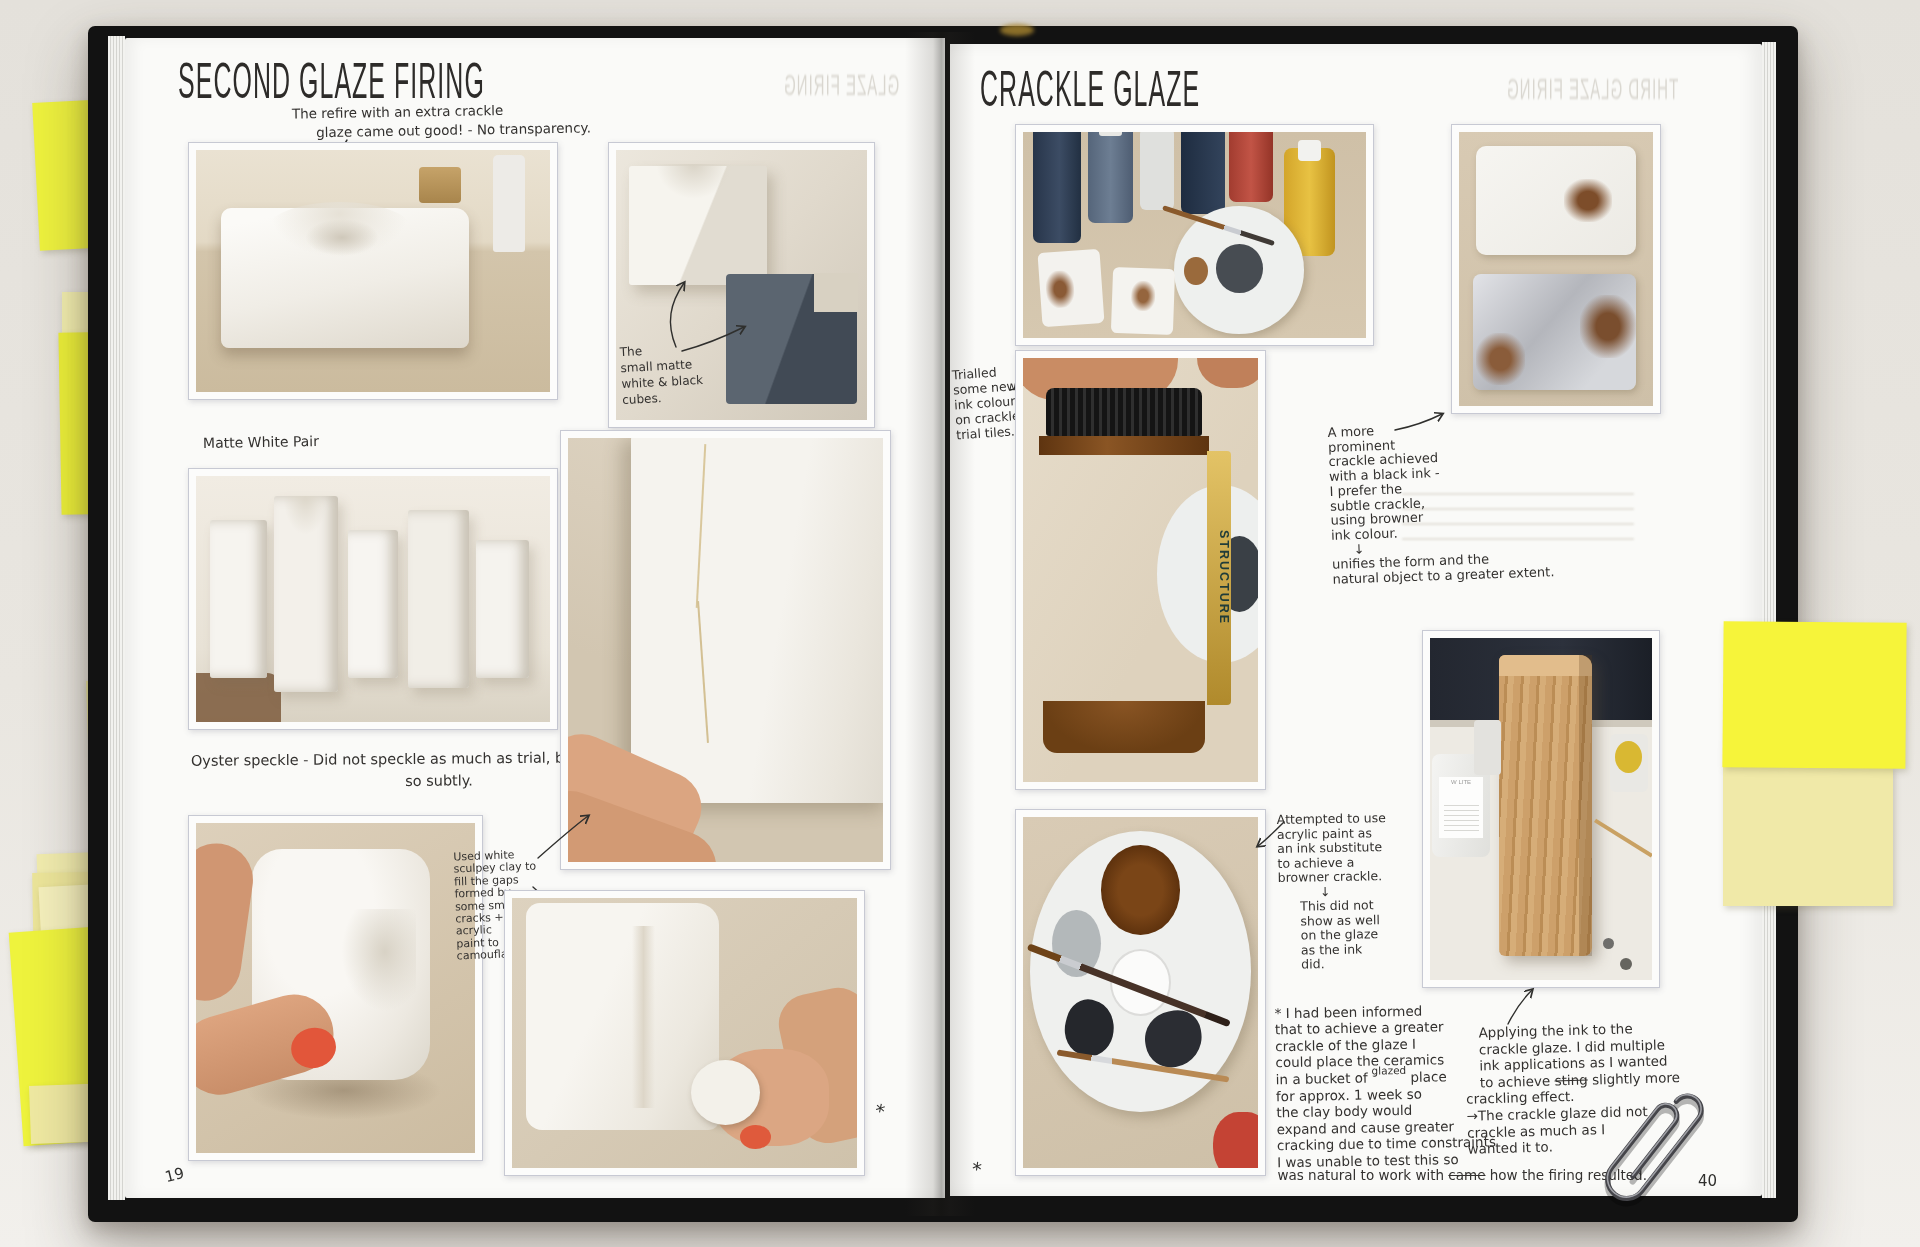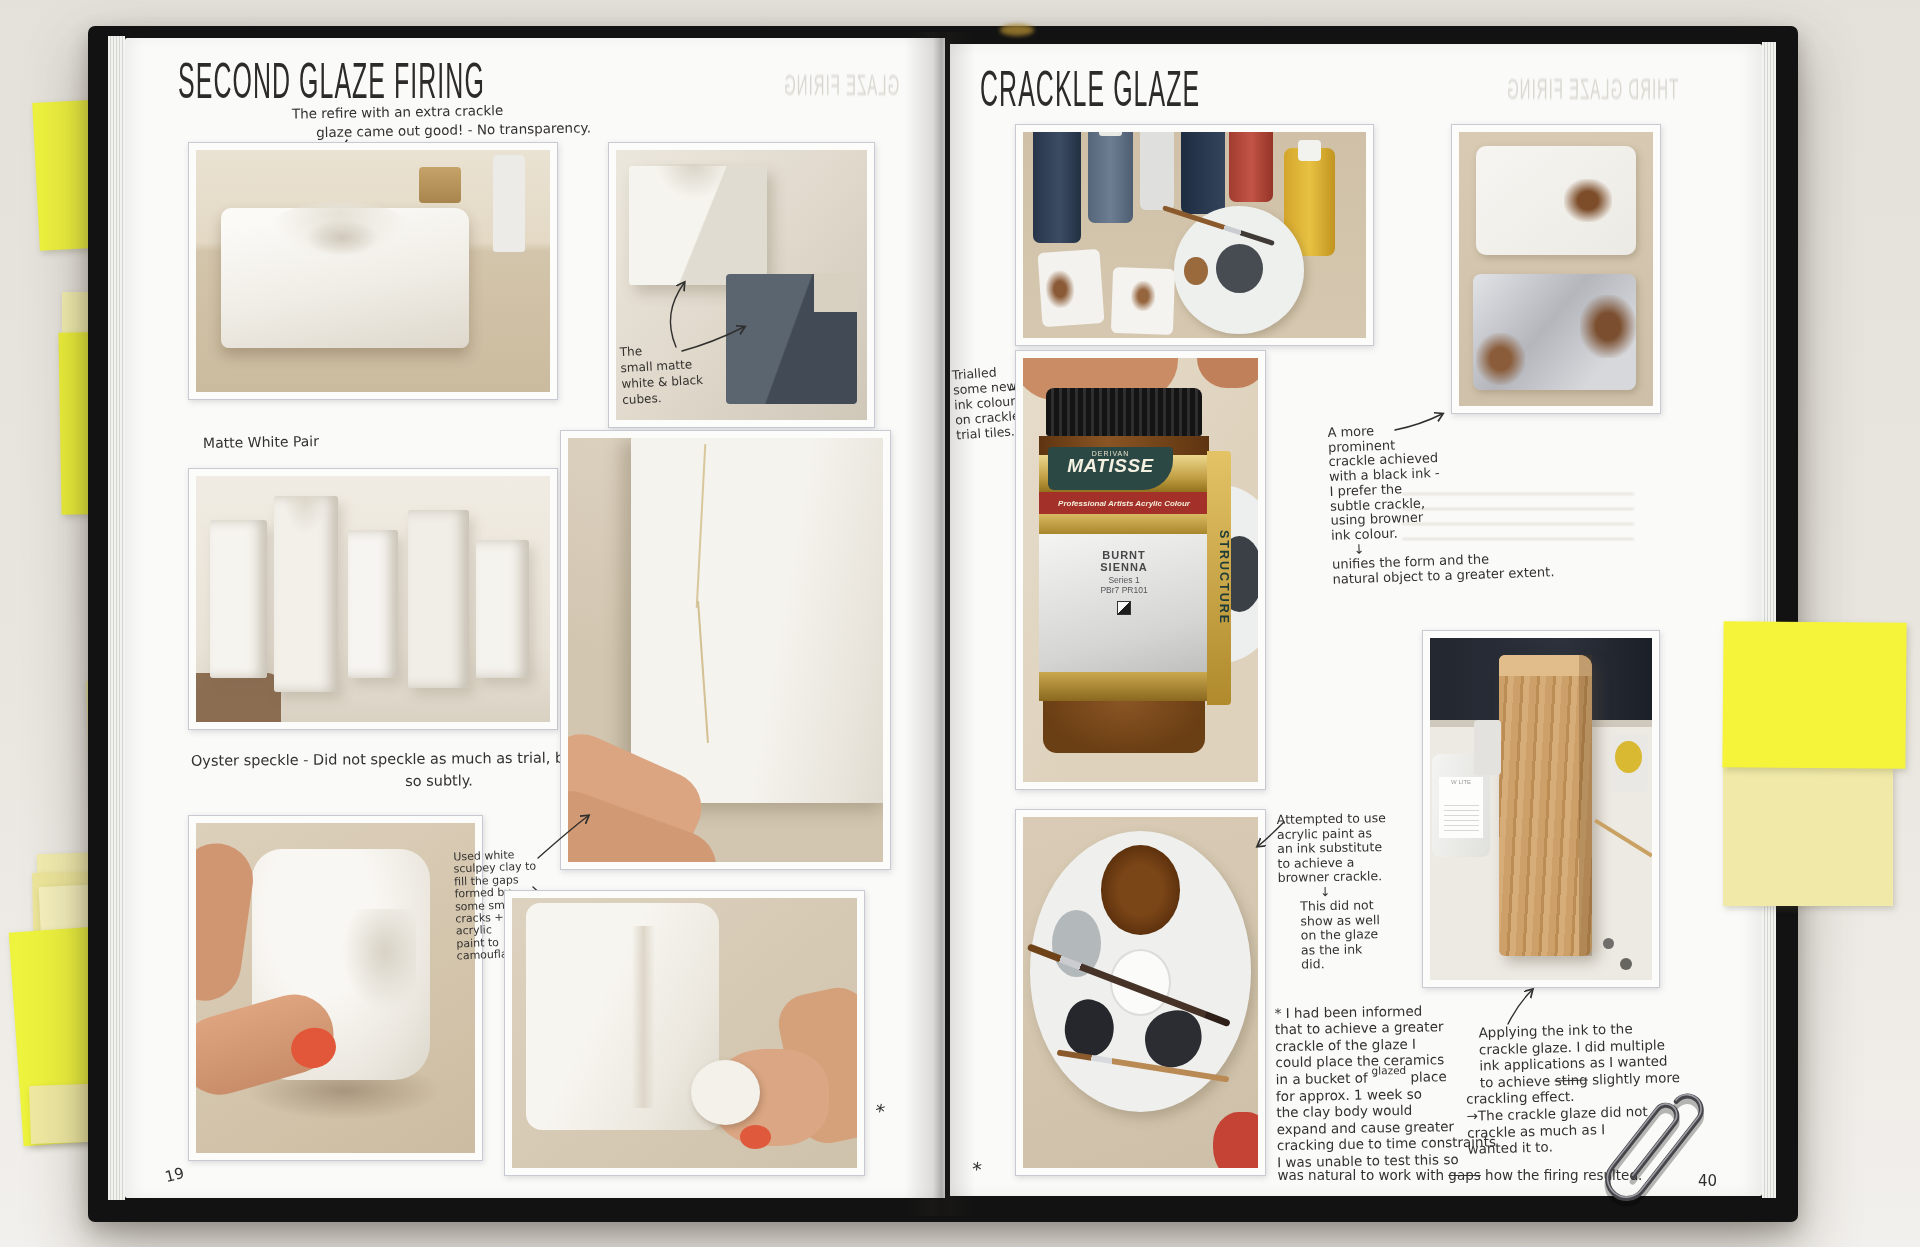--- a/index.html
+++ b/index.html
@@ -284,38 +284,20 @@
       <div class="ph" style="left:65px;top:306px;width:251px;height:440px">
         <div class="im">
           <div style="inset:0;background:linear-gradient(120deg,#e6dcca 0%,#ded2bd 60%)"></div>
           <div style="right:-12%;top:30%;width:55%;height:42%;background:#edefee;border-radius:50%"></div>
           <div style="right:-2%;top:42%;width:20%;height:18%;background:#3a4046;border-radius:50%"></div>
           <div style="left:-4%;top:-4%;width:70%;height:14%;background:#c98c64;border-radius:0 0 40px 40px"></div>
           <div style="right:-4%;top:-2%;width:30%;height:9%;background:#c0805a;border-radius:0 0 30px 30px"></div>
           <div style="left:7%;top:7%;width:72%;height:88%">
             <div style="position:absolute;left:4%;top:0;width:92%;height:13%;background:repeating-linear-gradient(90deg,#141414 0 5px,#2f2f2f 5px 8px);border-radius:8px 8px 3px 3px"></div>
             <div style="position:absolute;left:0;top:13%;width:100%;height:5%;background:linear-gradient(90deg,#5e3410,#8a5524 40%,#5e3410)"></div>
-            <div style="position:absolute;left:0;top:18%;width:100%;height:66%">
-              <div style="position:absolute;left:0;top:0;width:100%;height:15%;background:linear-gradient(180deg,#ecd78d 0%,#c2a045 60%,#94721d 100%)">
-                <div style="position:absolute;left:5%;top:-22%;width:74%;height:118%;background:#2c4845;border-radius:4px 4px 30px 6px;text-align:center;overflow:hidden">
-                  <div style="font-size:7px;letter-spacing:1px;color:#e8e3cc;margin-top:3px">DERIVAN</div>
-                  <div style="font-size:19px;font-weight:bold;font-style:italic;color:#f4f1e2;letter-spacing:.5px;margin-top:-2px">MATISSE</div>
-                </div>
-              </div>
-              <div style="position:absolute;left:0;top:15%;width:100%;height:9%;background:#a33029;color:#f5eedb;font-size:8px;font-weight:bold;font-style:italic;text-align:center;line-height:24px;white-space:nowrap;overflow:hidden">Professional Artists Acrylic Colour</div>
-              <div style="position:absolute;left:0;top:24%;width:100%;height:8%;background:linear-gradient(#d9ba62,#a8862c)"></div>
-              <div style="position:absolute;left:0;top:32%;width:100%;height:56%;background:linear-gradient(165deg,#f4f4f3 0%,#d5d5d3 70%,#bfbfbd 100%);text-align:center;padding-top:9%">
-                <div style="font-size:11px;font-weight:bold;color:#48484a;letter-spacing:1px">BURNT</div>
-                <div style="font-size:11px;font-weight:bold;color:#48484a;letter-spacing:1px">SIENNA</div>
-                <div style="font-size:8.5px;color:#55555a;margin-top:2px">Series 1</div>
-                <div style="font-size:8.5px;color:#55555a">PBr7 PR101</div>
-                <div style="width:14px;height:14px;margin:6px auto 0;background:linear-gradient(135deg,#f8f8f8 49%,#1c1c1c 50%);border:1px solid #333"></div>
-              </div>
-              <div style="position:absolute;left:0;top:88%;width:100%;height:12%;background:linear-gradient(#caa84e,#8a681f)"></div>
-            </div>
             <div style="position:absolute;right:-13%;top:17%;width:14%;height:68%;background:linear-gradient(180deg,#e3c366,#b08a2c);border-radius:0 4px 4px 0;writing-mode:vertical-rl;text-align:center;font-size:12.5px;font-weight:bold;color:#203c39;letter-spacing:2px">STRUCTURE</div>
             <div style="position:absolute;left:2%;top:84%;width:96%;height:14%;background:radial-gradient(ellipse at 50% 0,#8a5524 0%,#6b3f14 70%);border-radius:0 0 14px 14px"></div>
           </div>
         </div>
       </div>
 
       <div class="ph" style="left:65px;top:765px;width:251px;height:367px">
         <div class="im">
           <div style="inset:0;background:linear-gradient(160deg,#d9cbb5,#cec0a8)"></div>
           <div style="left:3%;top:4%;width:94%;height:80%;background:#eff0ee;border-radius:50%;box-shadow:4px 6px 12px rgba(110,95,70,.3)">
@@ -381,21 +363,21 @@
             <div>could place the ceramics</div>
           </div>
         <div style="white-space:nowrap"><span>in a bucket of</span><span class="ins">glazed</span><span>place</span></div>
         <div>
             <div>for approx. 1 week so</div>
             <div>the clay body would</div>
             <div>expand and cause greater</div>
             <div>cracking due to time constraints</div>
             <div>I was unable to test this so</div>
           </div>
-        <div style="white-space:nowrap;transform:rotate(1deg)"><span>was natural to work with </span><span class="strike">gaps</span><span> how the firing resulted.</span></div>
+        <div style="white-space:nowrap;transform:rotate(1deg)"><span>was natural to work with </span><span class="strike">came</span><span> how the firing resulted.</span></div>
       </div>
 
       <div class="hw" style="left:512px;top:978px;font-size:13.5px;line-height:16.6px;transform:rotate(-1.5deg)">
         <div style="margin-left:18px">
             <div>Applying the ink to the</div>
             <div>crackle glaze. I did multiple</div>
             <div>ink applications as I wanted</div>
           </div>
         <div style="white-space:nowrap;margin-left:18px"><span>to achieve </span><span class="strike">sting</span><span> slightly more</span></div>
         <div style="margin-left:4px">

